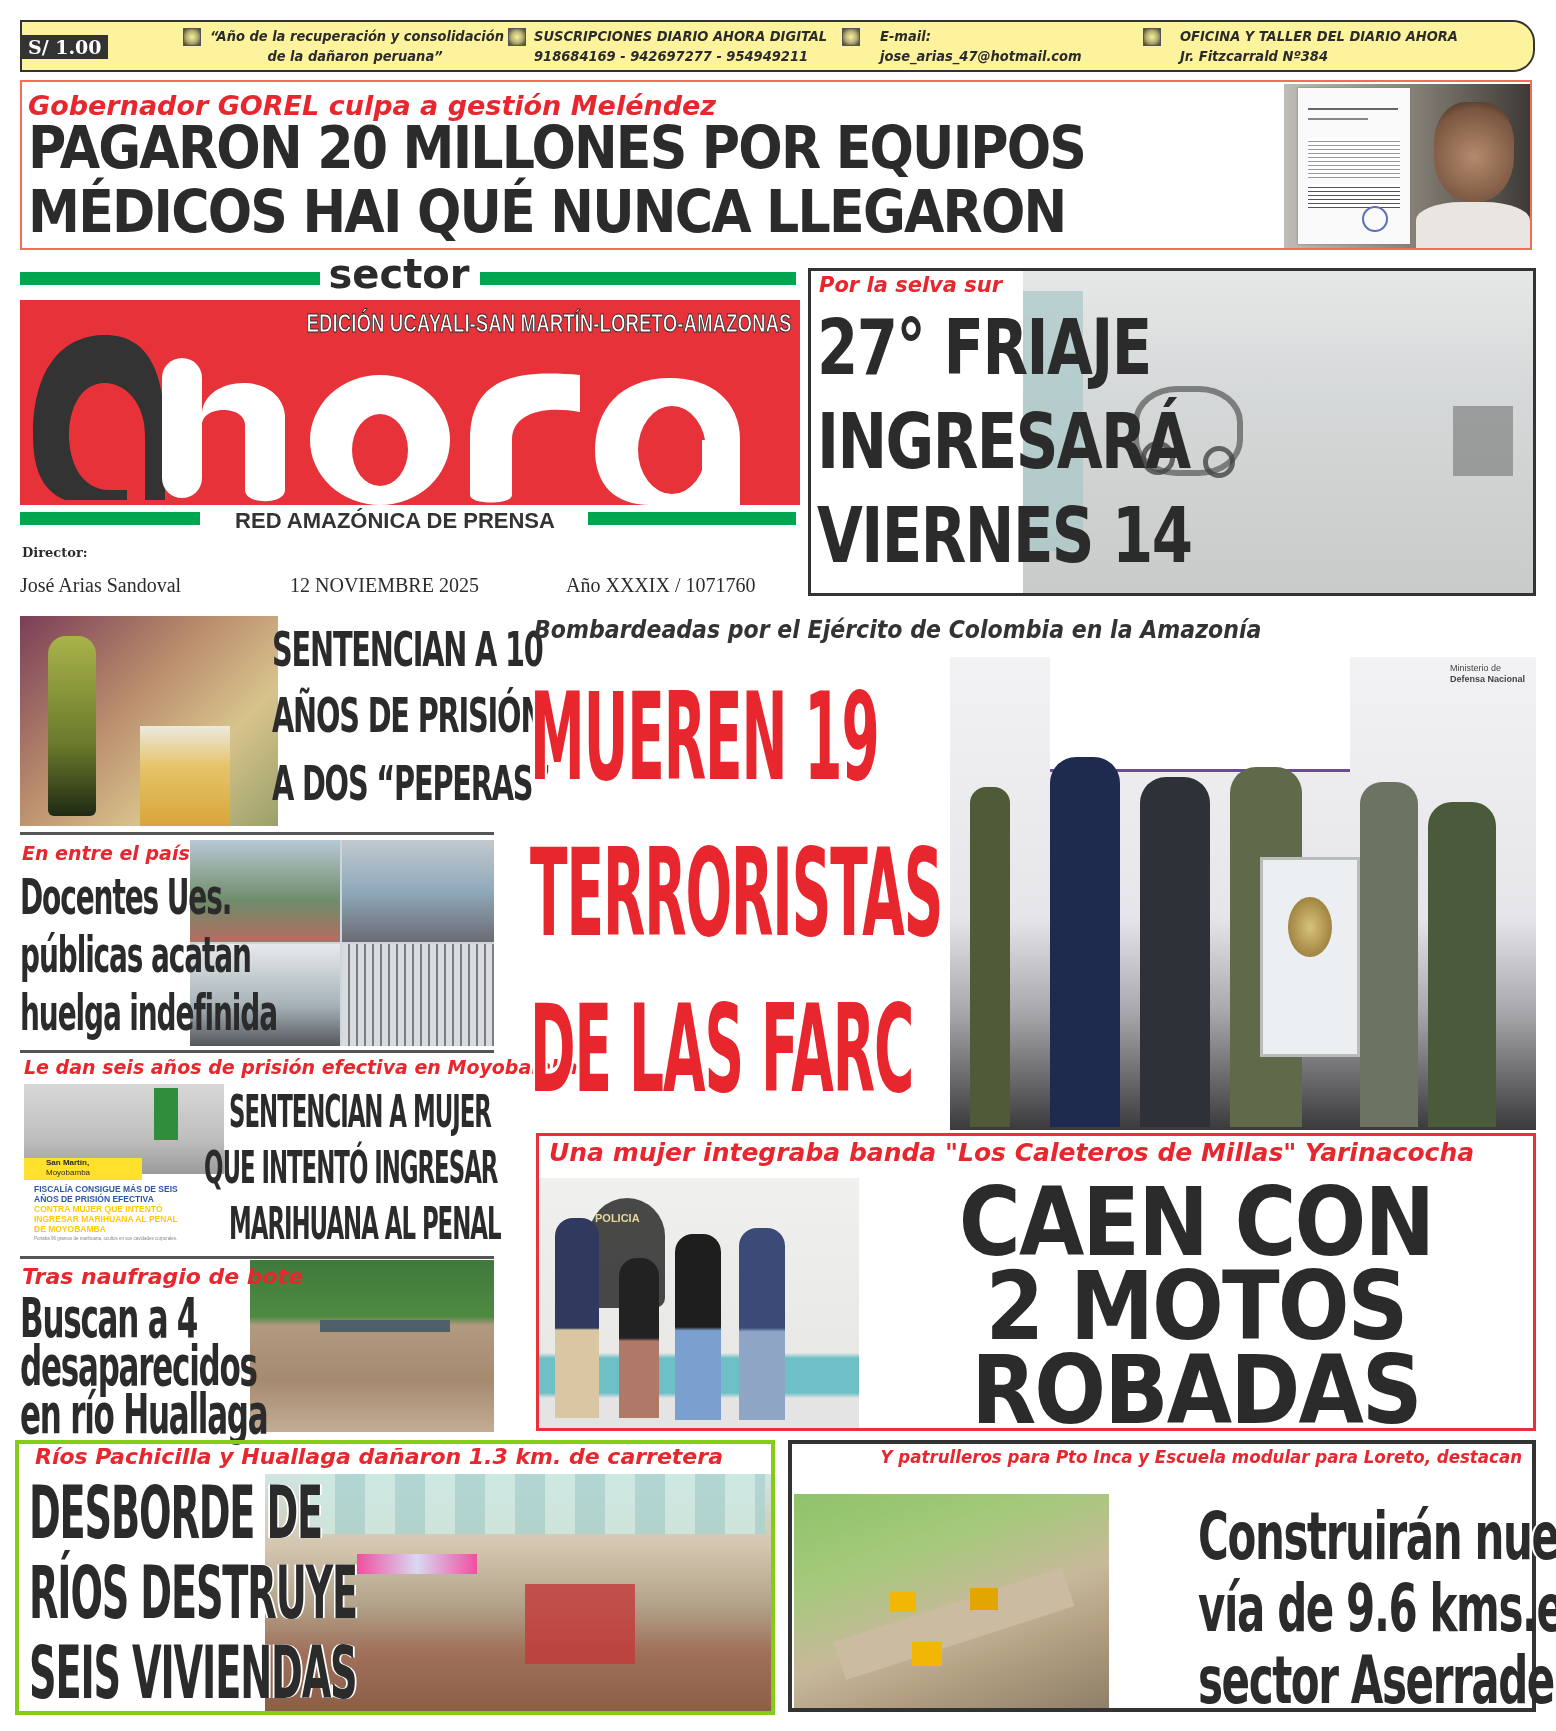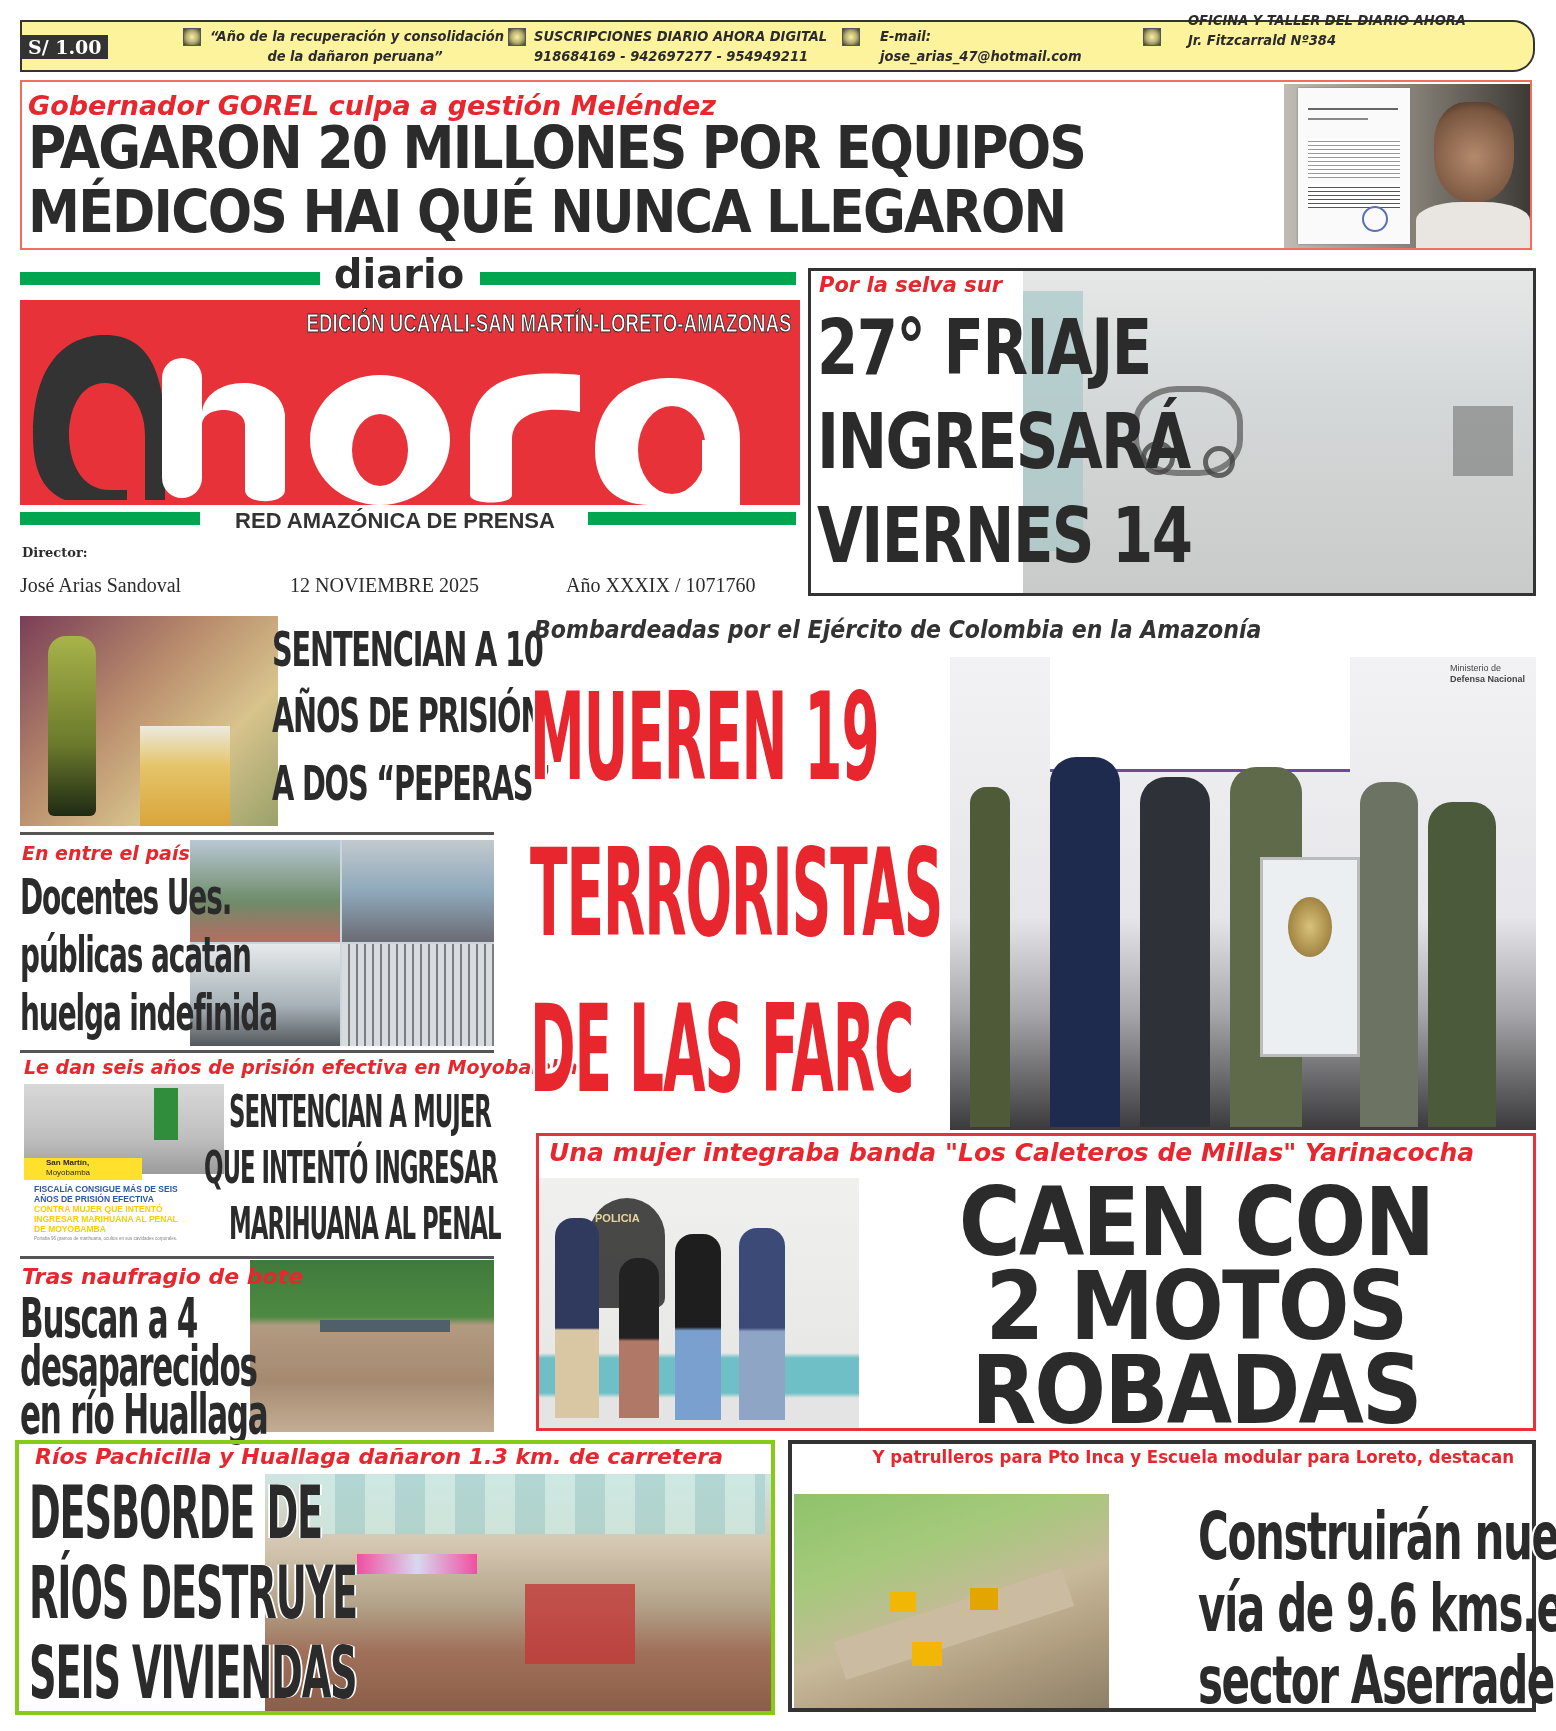--- a/index.html
+++ b/index.html
@@ -51,21 +51,21 @@
   <div>918684169 - 942697277 - 954949211</div>
 </div>
 
 <div class="abs bullet" style="left:842px;top:28px;"></div>
 <div class="abs tb-text" style="left:880px;top:26px;">
   <div>E-mail:</div>
   <div>jose_arias_47@hotmail.com</div>
 </div>
 
 <div class="abs bullet" style="left:1143px;top:28px;"></div>
-<div class="abs tb-text" style="left:1180px;top:10px;margin-left:8px;">
+<div class="abs tb-text" style="left:1180px;top:26px;">
   <div>OFICINA Y TALLER DEL DIARIO AHORA</div>
   <div>Jr. Fitzcarrald Nº384</div>
 </div>
 
 <div id="hl1" class="abs">
   <div class="abs kicker" style="left:6px;top:8px;font-size:27px;">Gobernador GOREL culpa a gestión Meléndez</div>
   <div class="abs heavy" style="left:6px;top:34px;font-size:58px;line-height:64px;color:#2b2b2b;transform:scaleX(0.9);">PAGARON 20 MILLONES POR EQUIPOS</div>
   <div class="abs heavy" style="left:6px;top:98px;font-size:58px;line-height:64px;color:#2b2b2b;transform:scaleX(0.9);">MÉDICOS HAI QUÉ NUNCA LLEGARON</div>
 
   <div class="photo" style="left:1262px;top:2px;width:246px;height:164px;background:linear-gradient(90deg,#bfbcb5 0%,#8a847a 50%,#3d3a36 100%);">
@@ -76,21 +76,21 @@
       <div class="abs" style="left:10px;top:96px;width:92px;height:24px;background:repeating-linear-gradient(#fff 0 3px,#555 3px 4px);"></div>
       <div class="abs" style="left:64px;top:118px;width:26px;height:26px;border-radius:50%;border:2px solid #5b6fb6;"></div>
     </div>
     <div class="abs" style="left:150px;top:18px;width:80px;height:100px;border-radius:40% 40% 45% 45%;background:radial-gradient(circle at 50% 55%,#b48a6c 0%,#7a5640 70%,#2d201a 100%);"></div>
     <div class="abs" style="left:132px;top:118px;width:114px;height:46px;background:#e9e6e1;border-radius:40% 40% 0 0;"></div>
   </div>
 </div>
 
 <div class="greenbar" style="left:20px;top:272px;width:300px;"></div>
 <div class="greenbar" style="left:480px;top:272px;width:316px;"></div>
-<div class="abs" style="left:318px;top:254px;width:162px;text-align:center;font-family:'DejaVu Sans',sans-serif;font-weight:700;font-size:40px;line-height:40px;color:#2b2b2b;">diario</div>
+<div class="abs" style="left:318px;top:254px;width:162px;text-align:center;font-family:'DejaVu Sans',sans-serif;font-weight:700;font-size:40px;line-height:40px;color:#2b2b2b;">sector</div>
 
 <div id="logo-red" class="abs">
   <div class="abs" style="right:8px;top:8px;font-family:'Liberation Sans',sans-serif;font-weight:700;font-size:26px;color:#fff;-webkit-text-stroke:1px #2b2b2b;transform:scaleX(0.72);transform-origin:right top;white-space:nowrap;">EDICIÓN UCAYALI-SAN MARTÍN-LORETO-AMAZONAS</div>
 
   <svg class="abs" style="left:0;top:0;" width="780" height="205">
 
     <path d="M 110 205 L 110 140 C 110 108 90 88 70 88 C 45 88 34 115 34 140 C 34 165 45 195 75 195 L 92 195 L 92 205 L 30 205 C 5 195 -2 170 -2 140 C -2 70 30 40 70 40 C 115 40 130 80 130 140 L 130 205 Z" fill="#333" transform="translate(15,-5)"></path>
 
     <rect x="142" y="58" width="40" height="140" rx="20" fill="#fff"></rect>
     <path d="M 182 115 C 182 75 260 70 265 115 L 265 190 C 265 205 225 205 225 190 L 225 125 C 225 105 182 105 182 125 Z" fill="#fff"></path>
@@ -232,21 +232,21 @@
     <div class="abs" style="left:40px;top:0;width:460px;height:60px;background:repeating-linear-gradient(90deg,#cde9e2 0 30px,#aad3d0 30px 60px);opacity:.8;"></div>
     <div class="abs" style="left:92px;top:80px;width:120px;height:20px;background:linear-gradient(90deg,#f04fa0,#d8d8f0,#f04fa0);"></div>
     <div class="abs" style="left:260px;top:110px;width:110px;height:80px;background:#c33a3a;opacity:.8;"></div>
   </div>
   <div class="abs heavy" style="left:10px;top:26px;font-size:66px;line-height:80px;color:#2b2b2b;transform:scaleX(0.58) scaleY(1.1);text-shadow:3px 0 #fff,-3px 0 #fff;">DESBORDE DE</div>
   <div class="abs heavy" style="left:10px;top:106px;font-size:66px;line-height:80px;color:#2b2b2b;transform:scaleX(0.58) scaleY(1.1);text-shadow:3px 0 #fff,-3px 0 #fff;">RÍOS DESTRUYE</div>
   <div class="abs heavy" style="left:10px;top:186px;font-size:66px;line-height:80px;color:#2b2b2b;transform:scaleX(0.58) scaleY(1.1);text-shadow:3px 0 #fff,-3px 0 #fff;">SEIS VIVIENDAS</div>
 </div>
 
 <div id="construiran" class="abs">
-  <div class="abs" style="left:0;top:2px;width:740px;text-align:right;padding-right:18px;font-family:'DejaVu Sans Condensed','DejaVu Sans',sans-serif;font-weight:700;font-size:18.5px;line-height:22px;color:#e8262e;">
+  <div class="abs" style="left:0;top:2px;width:740px;text-align:right;padding-right:10px;font-family:'DejaVu Sans Condensed','DejaVu Sans',sans-serif;font-style:italic;font-weight:700;font-size:18.5px;line-height:22px;color:#e8262e;">
     <div>Y patrulleros para Pto Inca y Escuela modular para Loreto, destacan</div>
   </div>
   <div class="photo" style="left:2px;top:50px;width:315px;height:214px;background:linear-gradient(160deg,#8ec36a 0%,#a5c97b 30%,#c7b99a 55%,#b19e80 75%,#8e8068 100%);">
     <div class="abs" style="left:40px;top:110px;width:240px;height:40px;background:#cbbba0;transform:rotate(-18deg);"></div>
     <div class="abs" style="left:118px;top:148px;width:30px;height:24px;background:#f2b705;"></div>
     <div class="abs" style="left:96px;top:98px;width:26px;height:20px;background:#f2b705;"></div>
     <div class="abs" style="left:176px;top:94px;width:28px;height:22px;background:#e3a600;"></div>
   </div>
   <div class="abs heavy" style="left:262px;top:52px;width:480px;text-align:right;font-size:60px;line-height:72px;color:#2b2b2b;transform:scaleX(0.7) scaleY(1.1);transform-origin:right top;text-shadow:3px 0 #fff,-3px 0 #fff;">Construirán nueva</div>
   <div class="abs heavy" style="left:262px;top:124px;width:480px;text-align:right;font-size:60px;line-height:72px;color:#2b2b2b;transform:scaleX(0.7) scaleY(1.1);transform-origin:right top;">vía de 9.6 kms.en</div>

